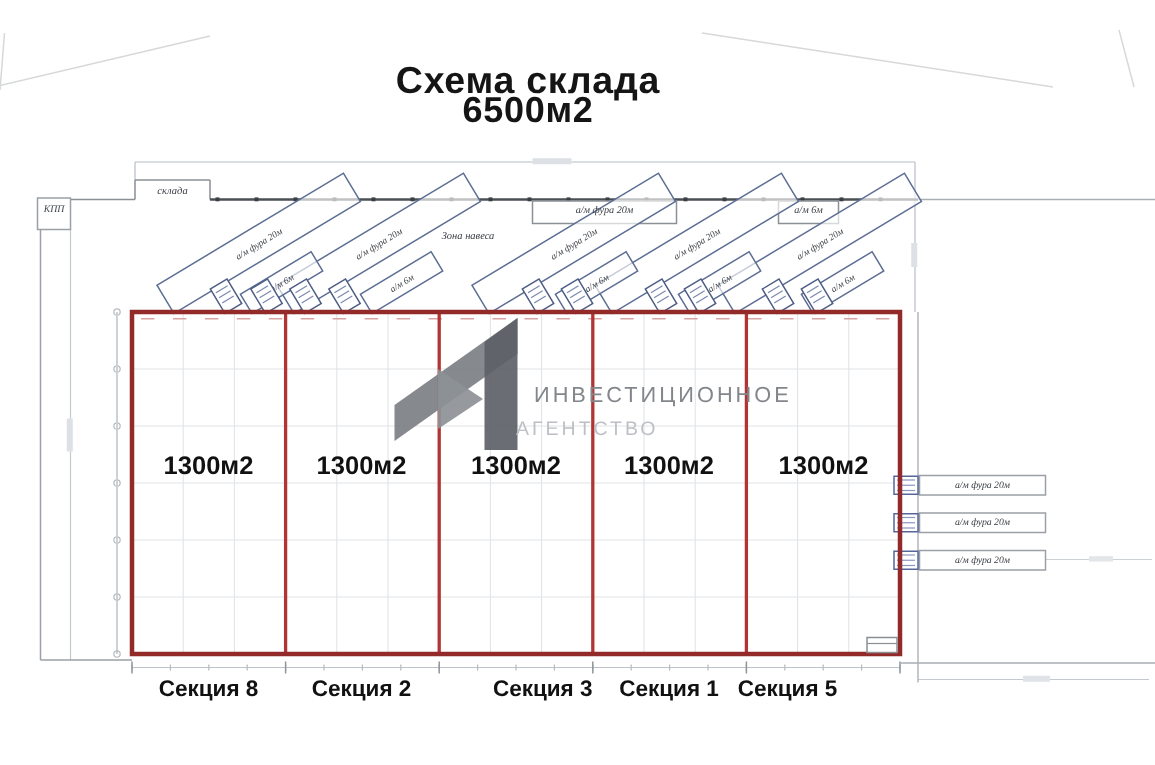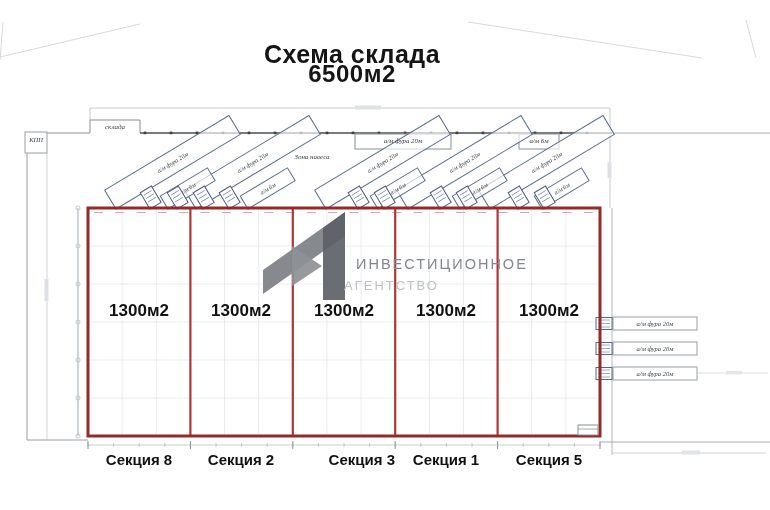--- a/index.html
+++ b/index.html
@@ -291,18 +291,18 @@
   <div class="lbl area-lbl" style="left:88px;top:301px;width:102px;">1300м2</div>
   <div class="lbl area-lbl" style="left:190px;top:301px;width:102px;">1300м2</div>
   <div class="lbl area-lbl" style="left:293px;top:301px;width:102px;">1300м2</div>
   <div class="lbl area-lbl" style="left:395px;top:301px;width:102px;">1300м2</div>
   <div class="lbl area-lbl" style="left:498px;top:301px;width:102px;">1300м2</div>
 
   <div class="lbl sec-lbl" style="left:88px;top:451px;width:102px;">Секция 8</div>
   <div class="lbl sec-lbl" style="left:190px;top:451px;width:102px;">Секция 2</div>
   <div class="lbl sec-lbl" style="left:293px;top:451px;width:102px;text-align:right;">Секция 3</div>
   <div class="lbl sec-lbl" style="left:395px;top:451px;width:102px;">Секция 1</div>
-  <div class="lbl sec-lbl" style="left:498px;top:451px;width:102px;">Секция 5</div>
+  <div class="lbl sec-lbl" style="left:474px;top:451px;width:102px;">Секция 5</div>
 
   <div class="lbl wm" style="left:356px;top:256px;font-size:14.5px;color:#83878c;">ИНВЕСТИЦИОННОЕ</div>
   <div class="lbl wm" style="left:344px;top:278px;font-size:13px;color:#bdc1c5;">АГЕНТСТВО</div>
 
 </div>
 
 </body></html>

